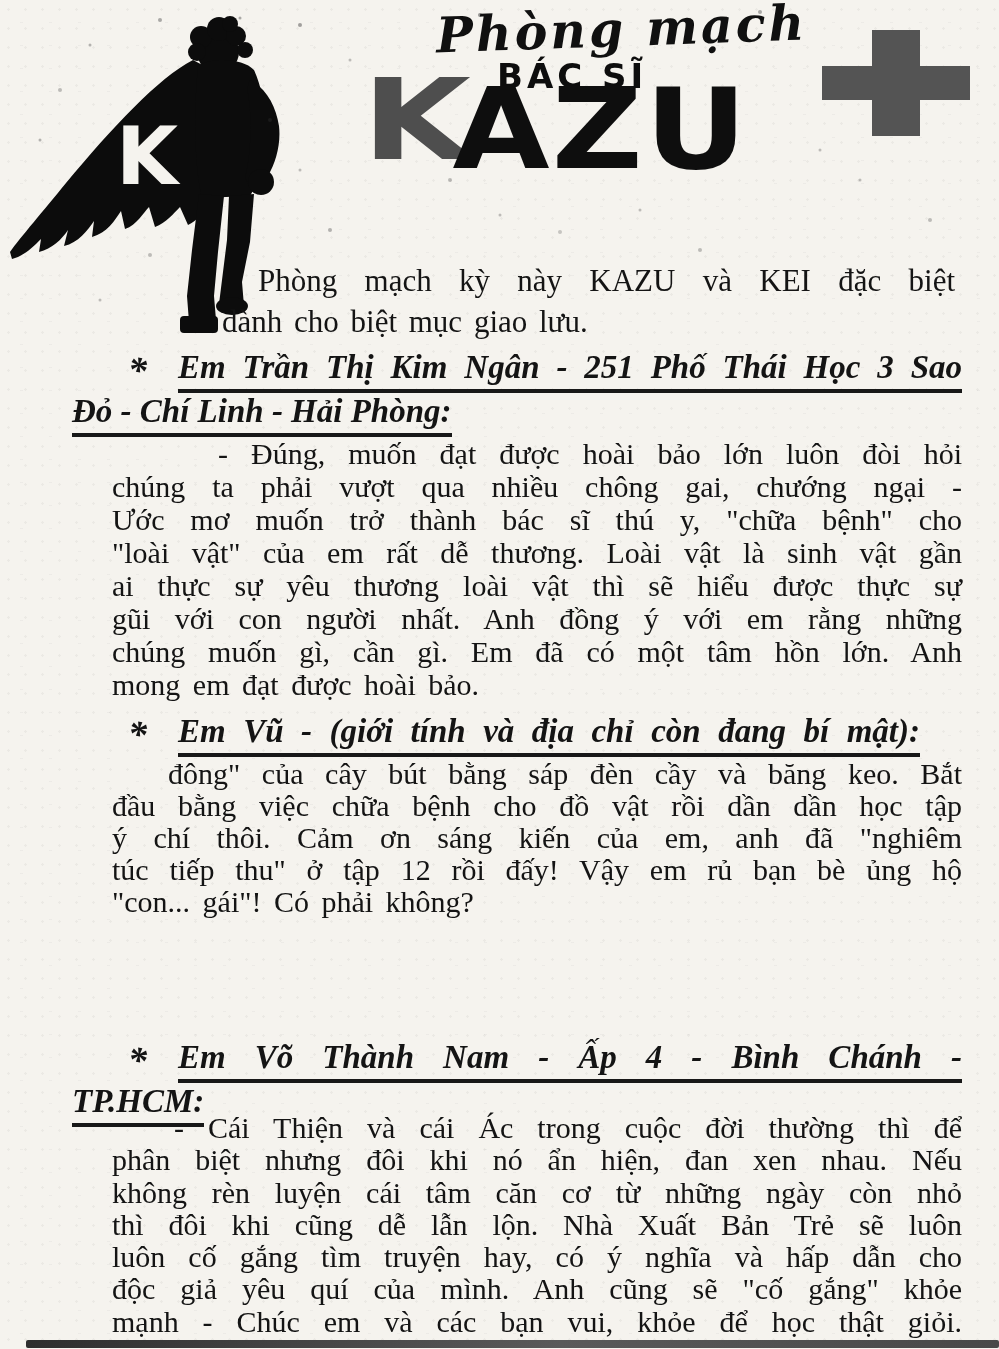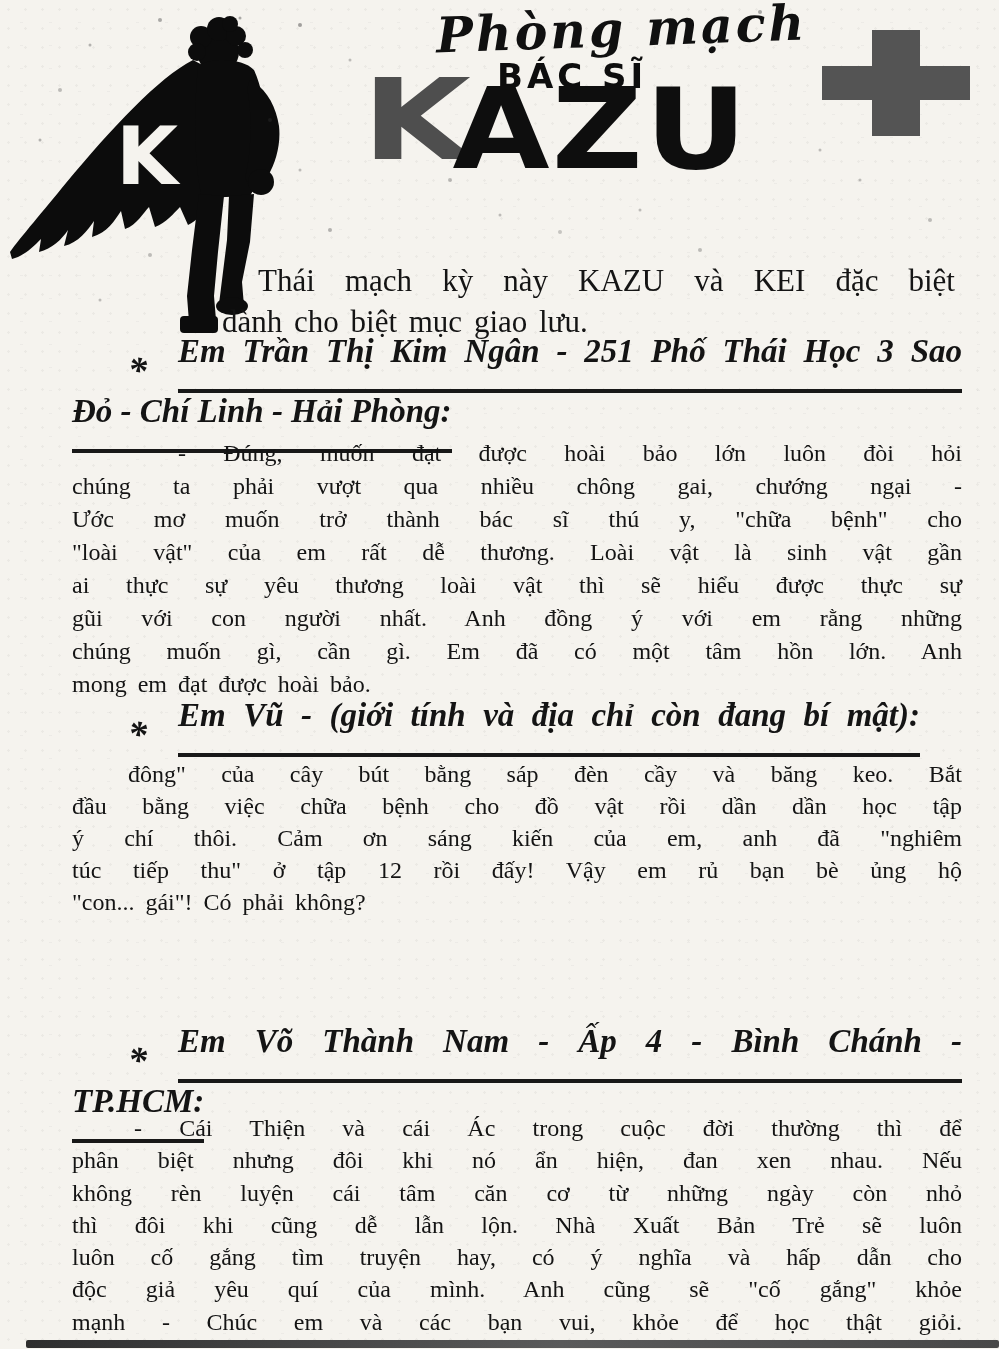--- a/index.html
+++ b/index.html
@@ -42,27 +42,27 @@
   
   .intro{position:absolute;left:222px;top:260px;width:733px;z-index:2;
     font-size:31px;line-height:41px;}
   .intro .l1{text-indent:36px;text-align:justify;text-align-last:justify;}
   .intro .l2{word-spacing:4px;}
   
   .hdr{position:absolute;left:72px;width:890px;font-weight:bold;font-style:italic;font-size:33px;}
   .hrow{display:flex;align-items:flex-end;height:43px;}
   .hrow.first{padding-left:56px;}
   .star{width:50px;font-size:38px;line-height:1;padding-bottom:4px;flex:none;}
-  .htext{border-bottom:4px solid #181818;padding-bottom:19px;white-space:nowrap;}
+  .htext{border-bottom:4px solid #181818;padding-bottom:3px;white-space:nowrap;}
   .htext.fill{flex:1;text-align:justify;text-align-last:justify;white-space:normal;}
   .htext.w742{flex:none;width:742px;text-align:justify;text-align-last:justify;white-space:normal;}
   .htext.fit{align-self:flex-start;display:inline-block;}
   
   .para{position:absolute;left:72px;width:890px;}
-  .bodyline{font-size:24px;text-align:justify;text-align-last:justify;word-spacing:2px;}
+  .bodyline{font-size:30px;text-align:justify;text-align-last:justify;word-spacing:2px;margin-left:40px;}
   .bodyline.last{text-align-last:left;word-spacing:5px;}
   #p1{top:437px;} #p1 .bodyline{line-height:33px;} #p1 .bodyline:first-child{text-indent:106px;}
   #p2{top:758px;} #p2 .bodyline{line-height:32px;} #p2 .bodyline:first-child{text-indent:56px;}
   #p3{top:1112px;} #p3 .bodyline{line-height:32.3px;} #p3 .bodyline:first-child{text-indent:62px;}
   #h1{top:350px;} #h2{top:714px;} #h3{top:1040px;}
   
   .scanbar{position:absolute;left:26px;top:1340px;width:973px;height:8px;
     background:linear-gradient(90deg,#2e2e2e,#5a5a5a 55%,#484848);border-radius:2px;}
 </style>
 </head>
@@ -132,21 +132,21 @@
   <div class="subtitle">BÁC SĨ</div>
   <div class="kazu">
     <span class="k">K</span><span class="azu">AZU</span>
   </div>
   <div class="cross">
     <span class="cv"></span>
     <span class="ch"></span>
   </div>
 
   <div class="intro">
-    <div class="l1">Thái mạch kỳ này KAZU và KEI đặc biệt</div>
+    <div class="l1">Phòng mạch kỳ này KAZU và KEI đặc biệt</div>
     <div class="l2">dành cho biệt mục giao lưu.</div>
   </div>
 
   <div class="hdr" id="h1">
     <div class="hrow first">
       <span class="star">*</span>
       <span class="htext fill">Em Trần Thị Kim Ngân - 251 Phố Thái Học 3 Sao</span>
     </div>
     <div class="hrow">
       <span class="htext fit">Đỏ - Chí Linh - Hải Phòng:</span>

